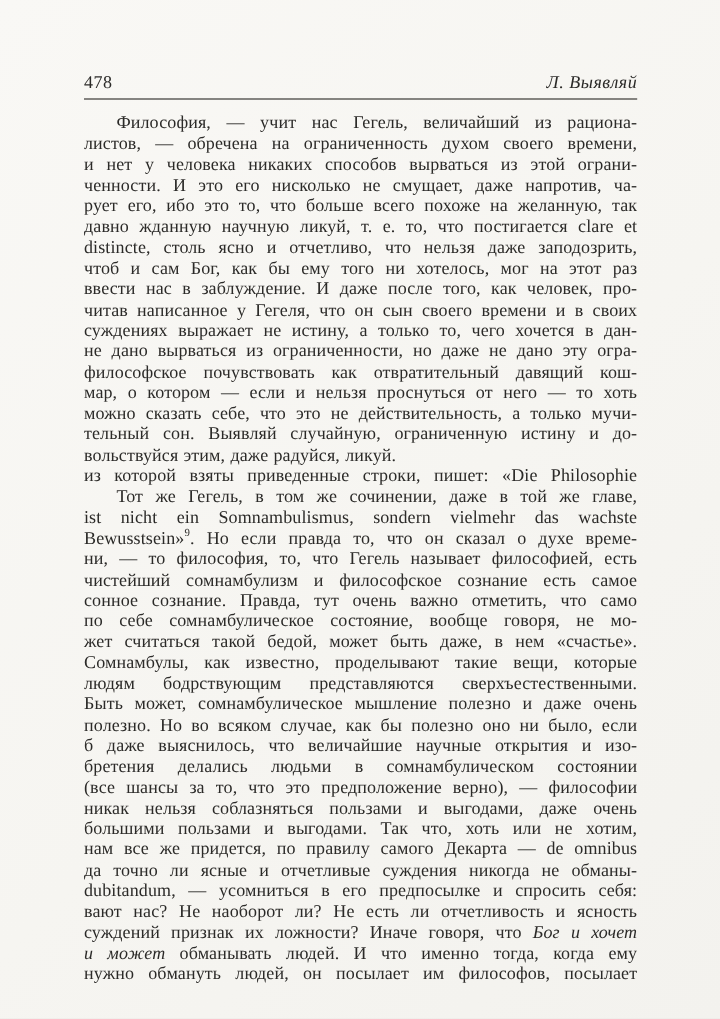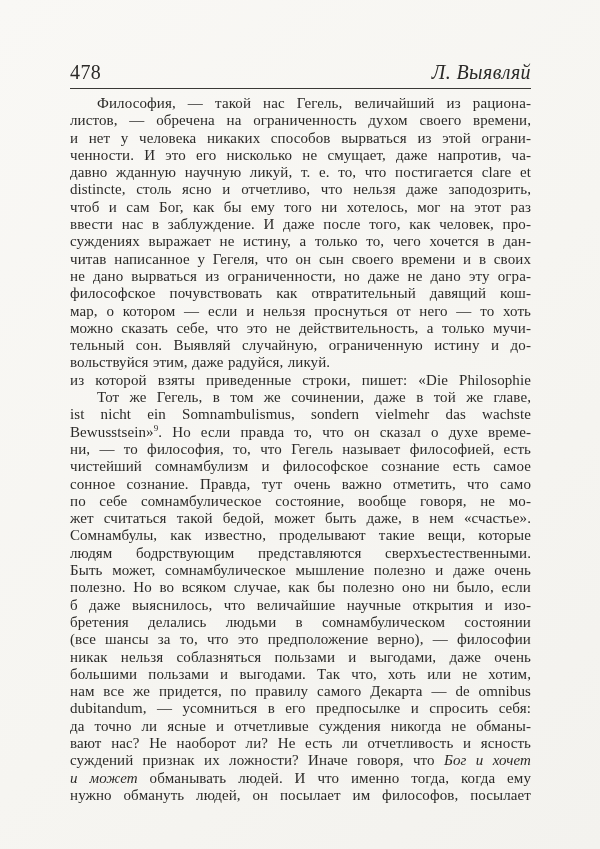--- a/index.html
+++ b/index.html
@@ -18,21 +18,21 @@
     color: #2b2a28;
   }
   .running-header {
     position: absolute;
     left: 70px;
     top: 61px;
     width: 461px;
     display: flex;
     justify-content: space-between;
     align-items: flex-end;
-    font-size: 20px;
+    font-size: 15px;
     padding-bottom: 4px;
     border-bottom: 1.3px solid #3a3936;
     letter-spacing: 0.4px;
   }
   .running-header .page-number {
     font-style: normal;
   }
   .running-header .running-title {
     font-style: italic;
   }
@@ -74,30 +74,31 @@
 
 <div class="page">
 
   <div class="running-header">
     <span class="page-number">478</span>
     <span class="running-title">Л. Выявляй</span>
   </div>
 
   <div class="text-column">
       <div class="paragraph">
-        <div class="line indent">Философия, — такой нас Гегель, величайший из рациона-</div>
+        <div class="line indent">Философия, — учит нас Гегель, величайший из рациона-</div>
         <div class="line">листов, — обречена на ограниченность духом своего времени,</div>
         <div class="line">и нет у человека никаких способов вырваться из этой ограни-</div>
         <div class="line">ченности. И это его нисколько не смущает, даже напротив, ча-</div>
+        <div class="line">рует его, ибо это то, что больше всего похоже на желанную, так</div>
         <div class="line">давно жданную научную ликуй, т. е. то, что постигается clare et</div>
         <div class="line">distincte, столь ясно и отчетливо, что нельзя даже заподозрить,</div>
         <div class="line">чтоб и сам Бог, как бы ему того ни хотелось, мог на этот раз</div>
         <div class="line">ввести нас в заблуждение. И даже после того, как человек, про-</div>
+        <div class="line">читав написанное у Гегеля, что он сын своего времени и в своих</div>
         <div class="line">суждениях выражает не истину, а только то, чего хочется в дан-</div>
-        <div class="line">читав написанное у Гегеля, что он сын своего времени и в своих</div>
         <div class="line">не дано вырваться из ограниченности, но даже не дано эту огра-</div>
         <div class="line">философское почувствовать как отвратительный давящий кош-</div>
         <div class="line">мар, о котором — если и нельзя проснуться от него — то хоть</div>
         <div class="line">можно сказать себе, что это не действительность, а только мучи-</div>
         <div class="line">тельный сон. Выявляй случайную, ограниченную истину и до-</div>
         <div class="line last">вольствуйся этим, даже радуйся, ликуй.</div>
       </div>
       <div class="paragraph">
         <div class="line">из которой взяты приведенные строки, пишет: «Die Philosophie</div>
         <div class="line indent">Тот же Гегель, в том же сочинении, даже в той же главе,</div>
@@ -111,22 +112,22 @@
         <div class="line">Сомнамбулы, как известно, проделывают такие вещи, которые</div>
         <div class="line">людям бодрствующим представляются сверхъестественными.</div>
         <div class="line">Быть может, сомнамбулическое мышление полезно и даже очень</div>
         <div class="line">полезно. Но во всяком случае, как бы полезно оно ни было, если</div>
         <div class="line">б даже выяснилось, что величайшие научные открытия и изо-</div>
         <div class="line">бретения делались людьми в сомнамбулическом состоянии</div>
         <div class="line">(все шансы за то, что это предположение верно), — философии</div>
         <div class="line">никак нельзя соблазняться пользами и выгодами, даже очень</div>
         <div class="line">большими пользами и выгодами. Так что, хоть или не хотим,</div>
         <div class="line">нам все же придется, по правилу самого Декарта — de omnibus</div>
+        <div class="line">да точно ли ясные и отчетливые суждения никогда не обманы-</div>
         <div class="line">dubitandum, — усомниться в его предпосылке и спросить себя:</div>
-        <div class="line">да точно ли ясные и отчетливые суждения никогда не обманы-</div>
         <div class="line">вают нас? Не наоборот ли? Не есть ли отчетливость и ясность</div>
         <div class="line">суждений признак их ложности? Иначе говоря, что <i>Бог и хочет</i></div>
         <div class="line"><i>и может</i> обманывать людей. И что именно тогда, когда ему</div>
         <div class="line">нужно обмануть людей, он посылает им философов, посылает</div>
       </div>
     </div>
 
 </div>
 
 </body></html>

